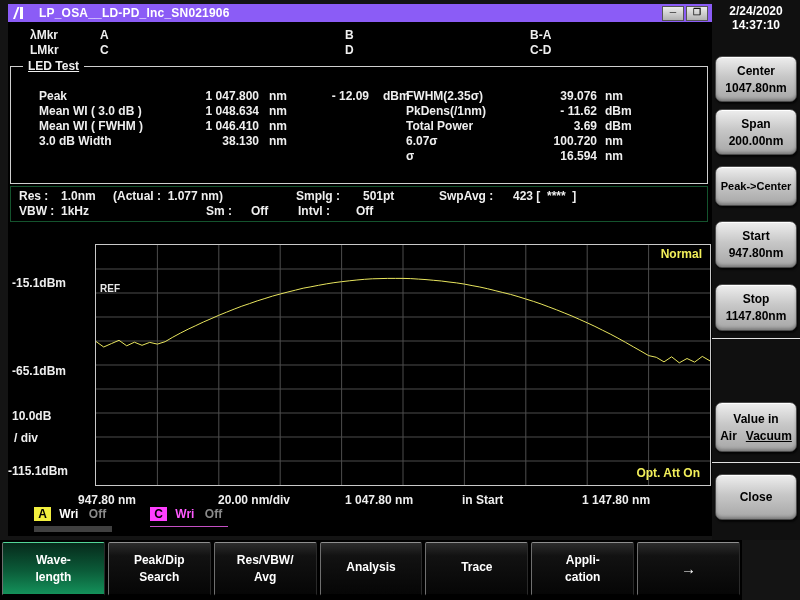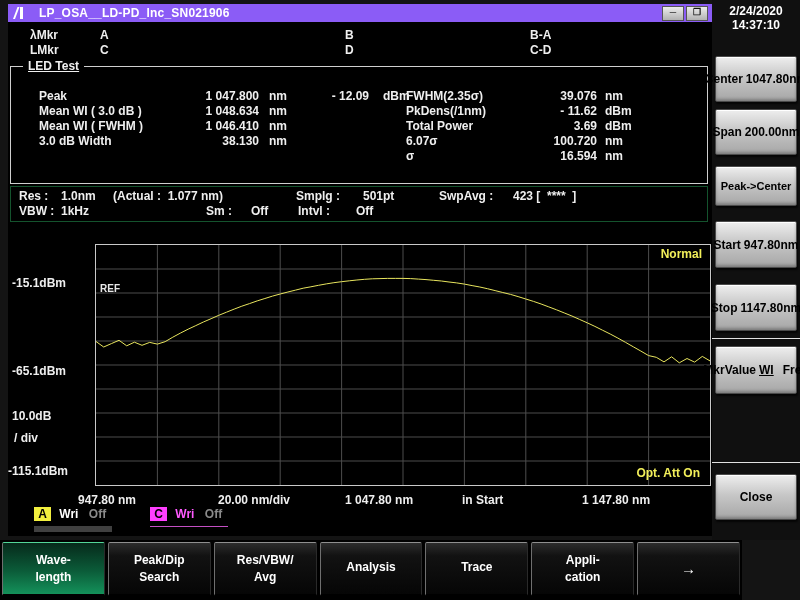--- a/index.html
+++ b/index.html
@@ -55,22 +55,22 @@
   .badge.c{background:#ff3fff;}
   .tmode{margin-left:5px;color:#fff;}
   .tmode.c{color:#ff5bff;}
   .toff{margin-left:7px;color:#8b8b8b;}
 
   
   .softpanel{position:absolute;left:712px;top:0;width:88px;height:540px;background:#101010;}
   .clock{position:absolute;left:0;top:4px;width:88px;text-align:center;color:#fff;line-height:14px;}
   .skey{position:absolute;left:3px;width:80px;
         background:linear-gradient(180deg,#eeeeee,#c7c7c7 45%,#a6a6a6);
-        border:1px solid #4a4a4a;border-radius:2px;color:#000;
-        display:flex;flex-direction:row;align-items:center;justify-content:center;gap:3px;
+        border:1px solid #4a4a4a;border-radius:7px;color:#000;
+        display:flex;flex-direction:column;align-items:center;justify-content:center;gap:3px;
         box-shadow:inset 0 1px 0 #ffffff,inset 0 -2px 3px rgba(0,0,0,.25),1px 2px 2px rgba(0,0,0,.7);
         cursor:default;}
   .skey .small{font-size:11px;}
   .opts{display:flex;gap:9px;}
   .opts .sel{text-decoration:underline;}
   .sksep{position:absolute;left:0;width:88px;height:1px;background:#e2e2e2;}
 
   
   .menubar{position:absolute;left:0;top:540px;width:742px;height:60px;background:#000;
            display:flex;gap:3px;padding:2px 2px 4px 2px;box-sizing:border-box;}
@@ -256,25 +256,25 @@
       <span>Start</span>
       <span>947.80nm</span>
     </div>
     <div class="skey" style="top:284px;height:45px">
       <span>Stop</span>
       <span>1147.80nm</span>
     </div>
 
     <div class="sksep" style="top:338px"></div>
 
-    <div class="skey" style="top:346px;height:46px">
-      <span>MkrValue</span>
+    <div class="skey" style="top:402px;height:48px">
+      <span>Value in</span>
       <span class="opts">
-        <span class="sel">WI</span>
-        <span>Freq</span>
+        <span>Air</span>
+        <span class="sel">Vacuum</span>
       </span>
     </div>
 
     <div class="sksep" style="top:462px"></div>
 
     <div class="skey" style="top:474px;height:44px">
       <span>Close</span>
     </div>
   </div>
 

